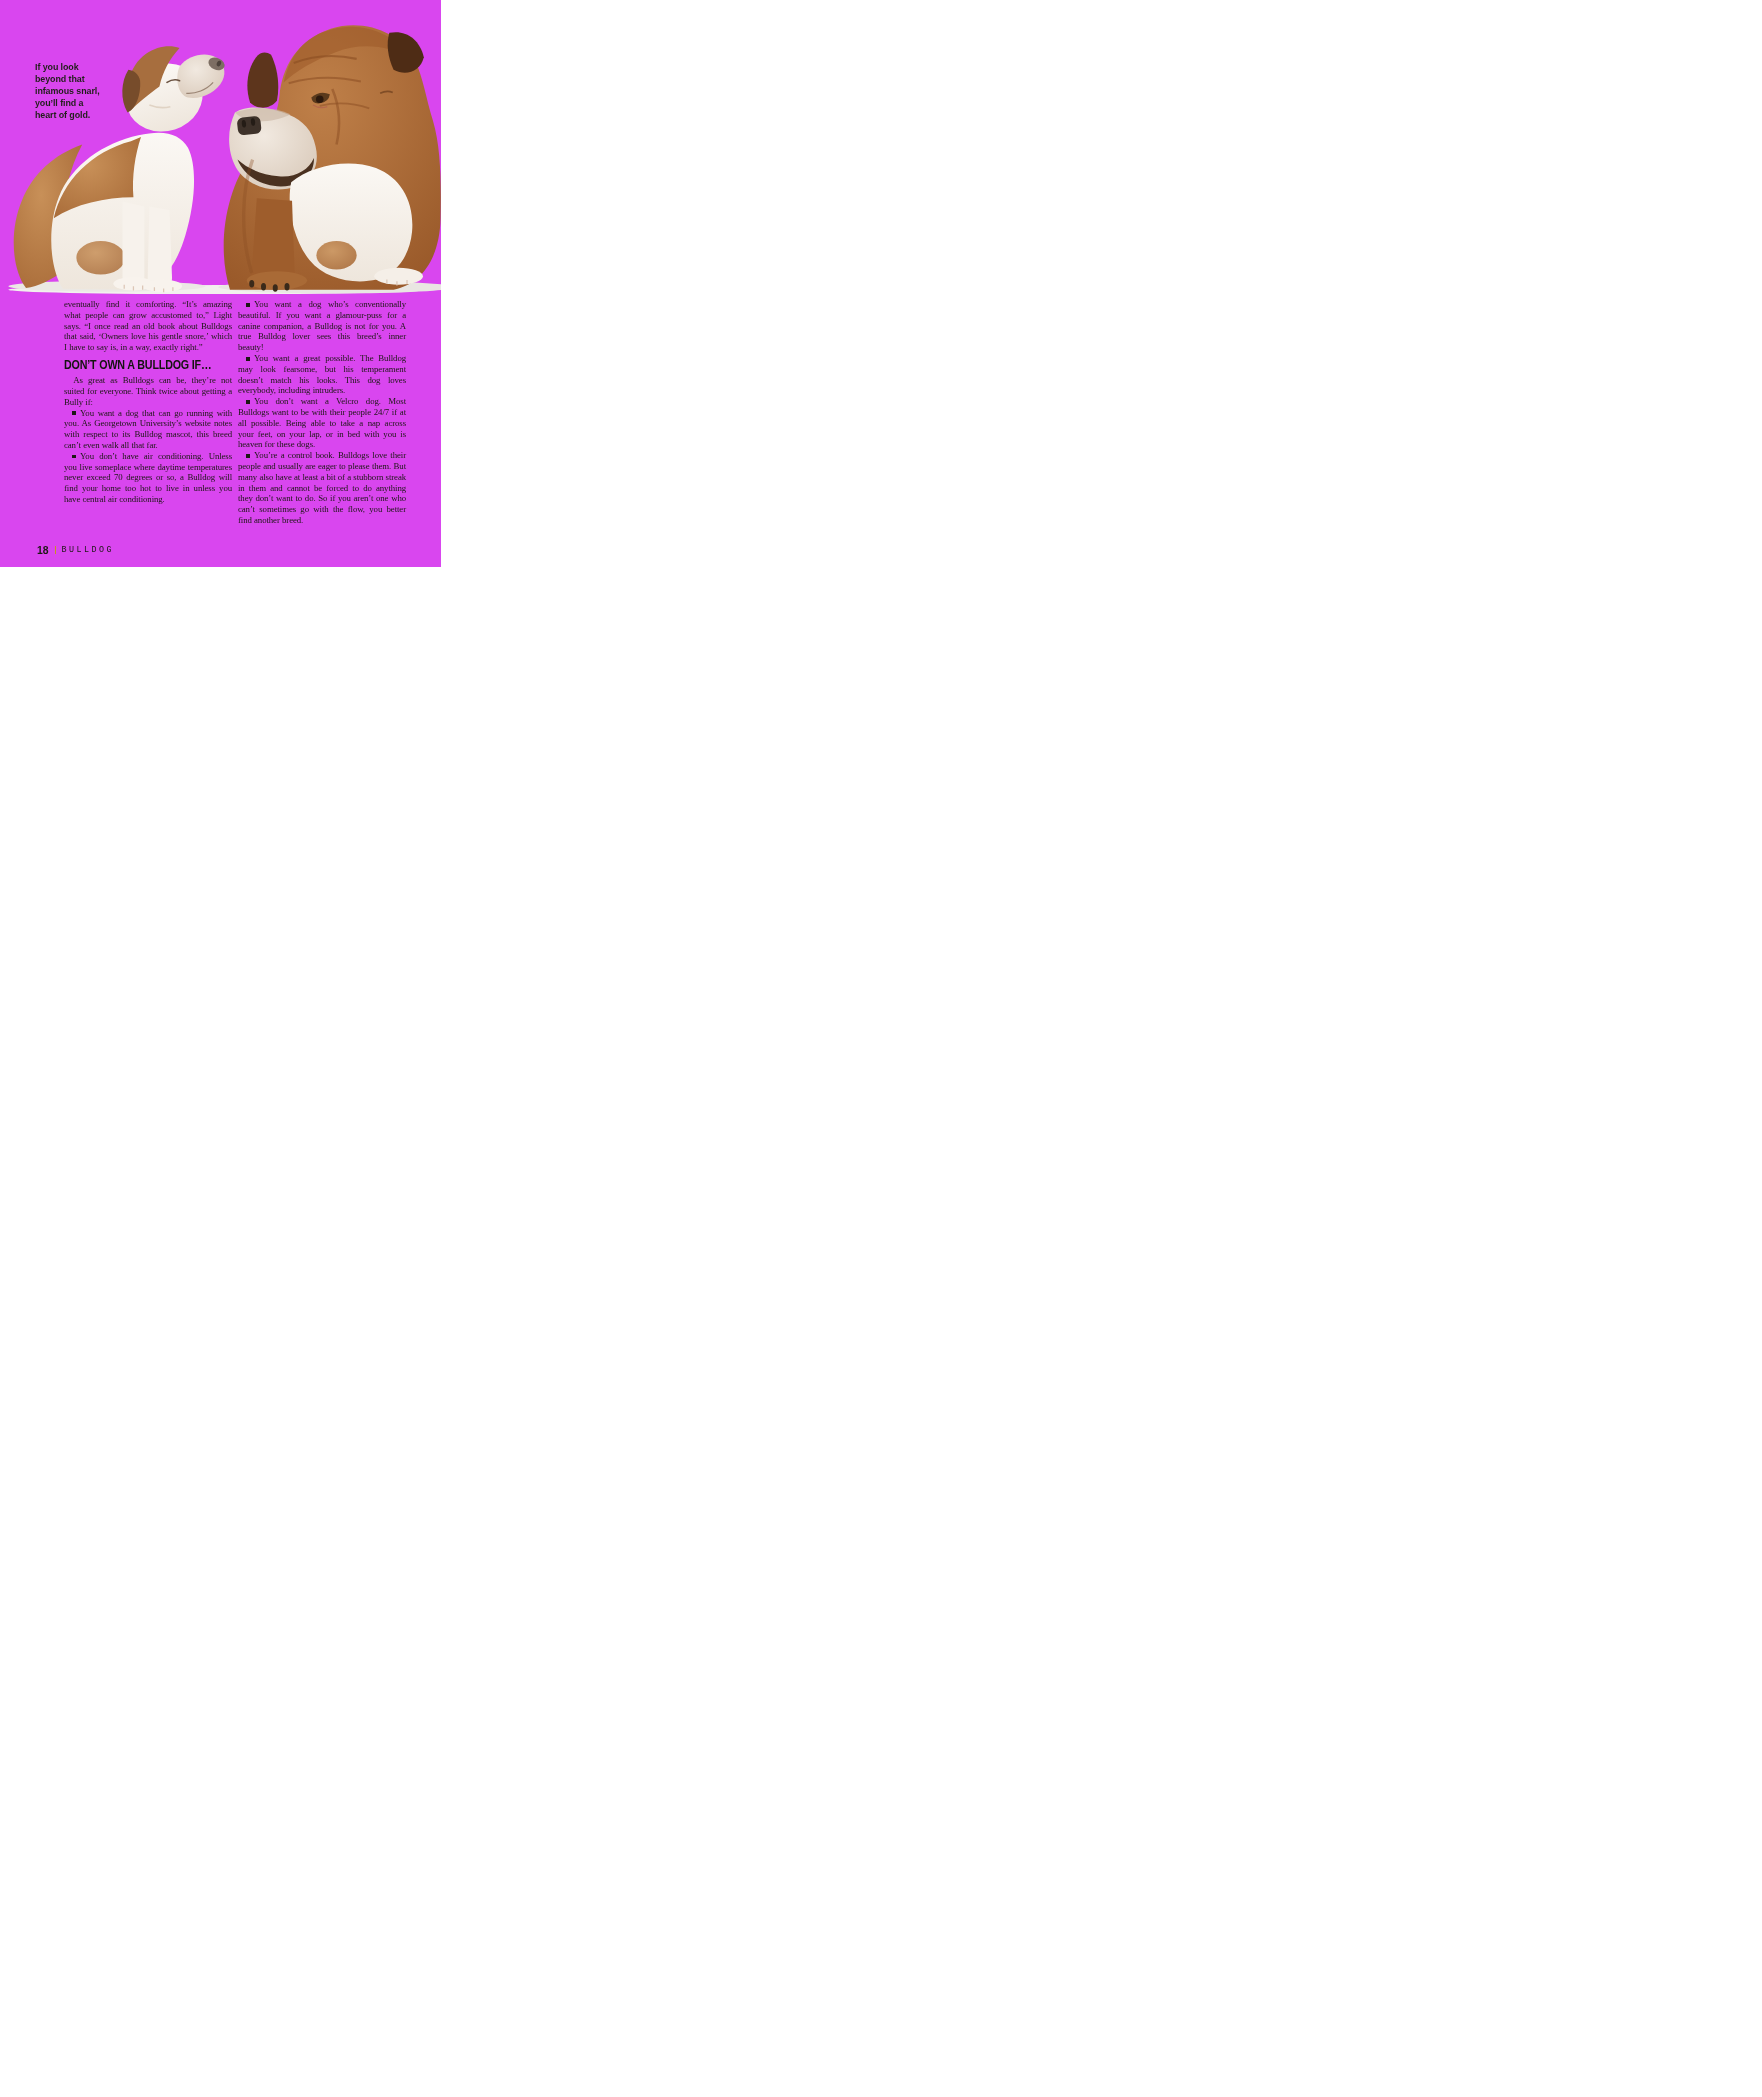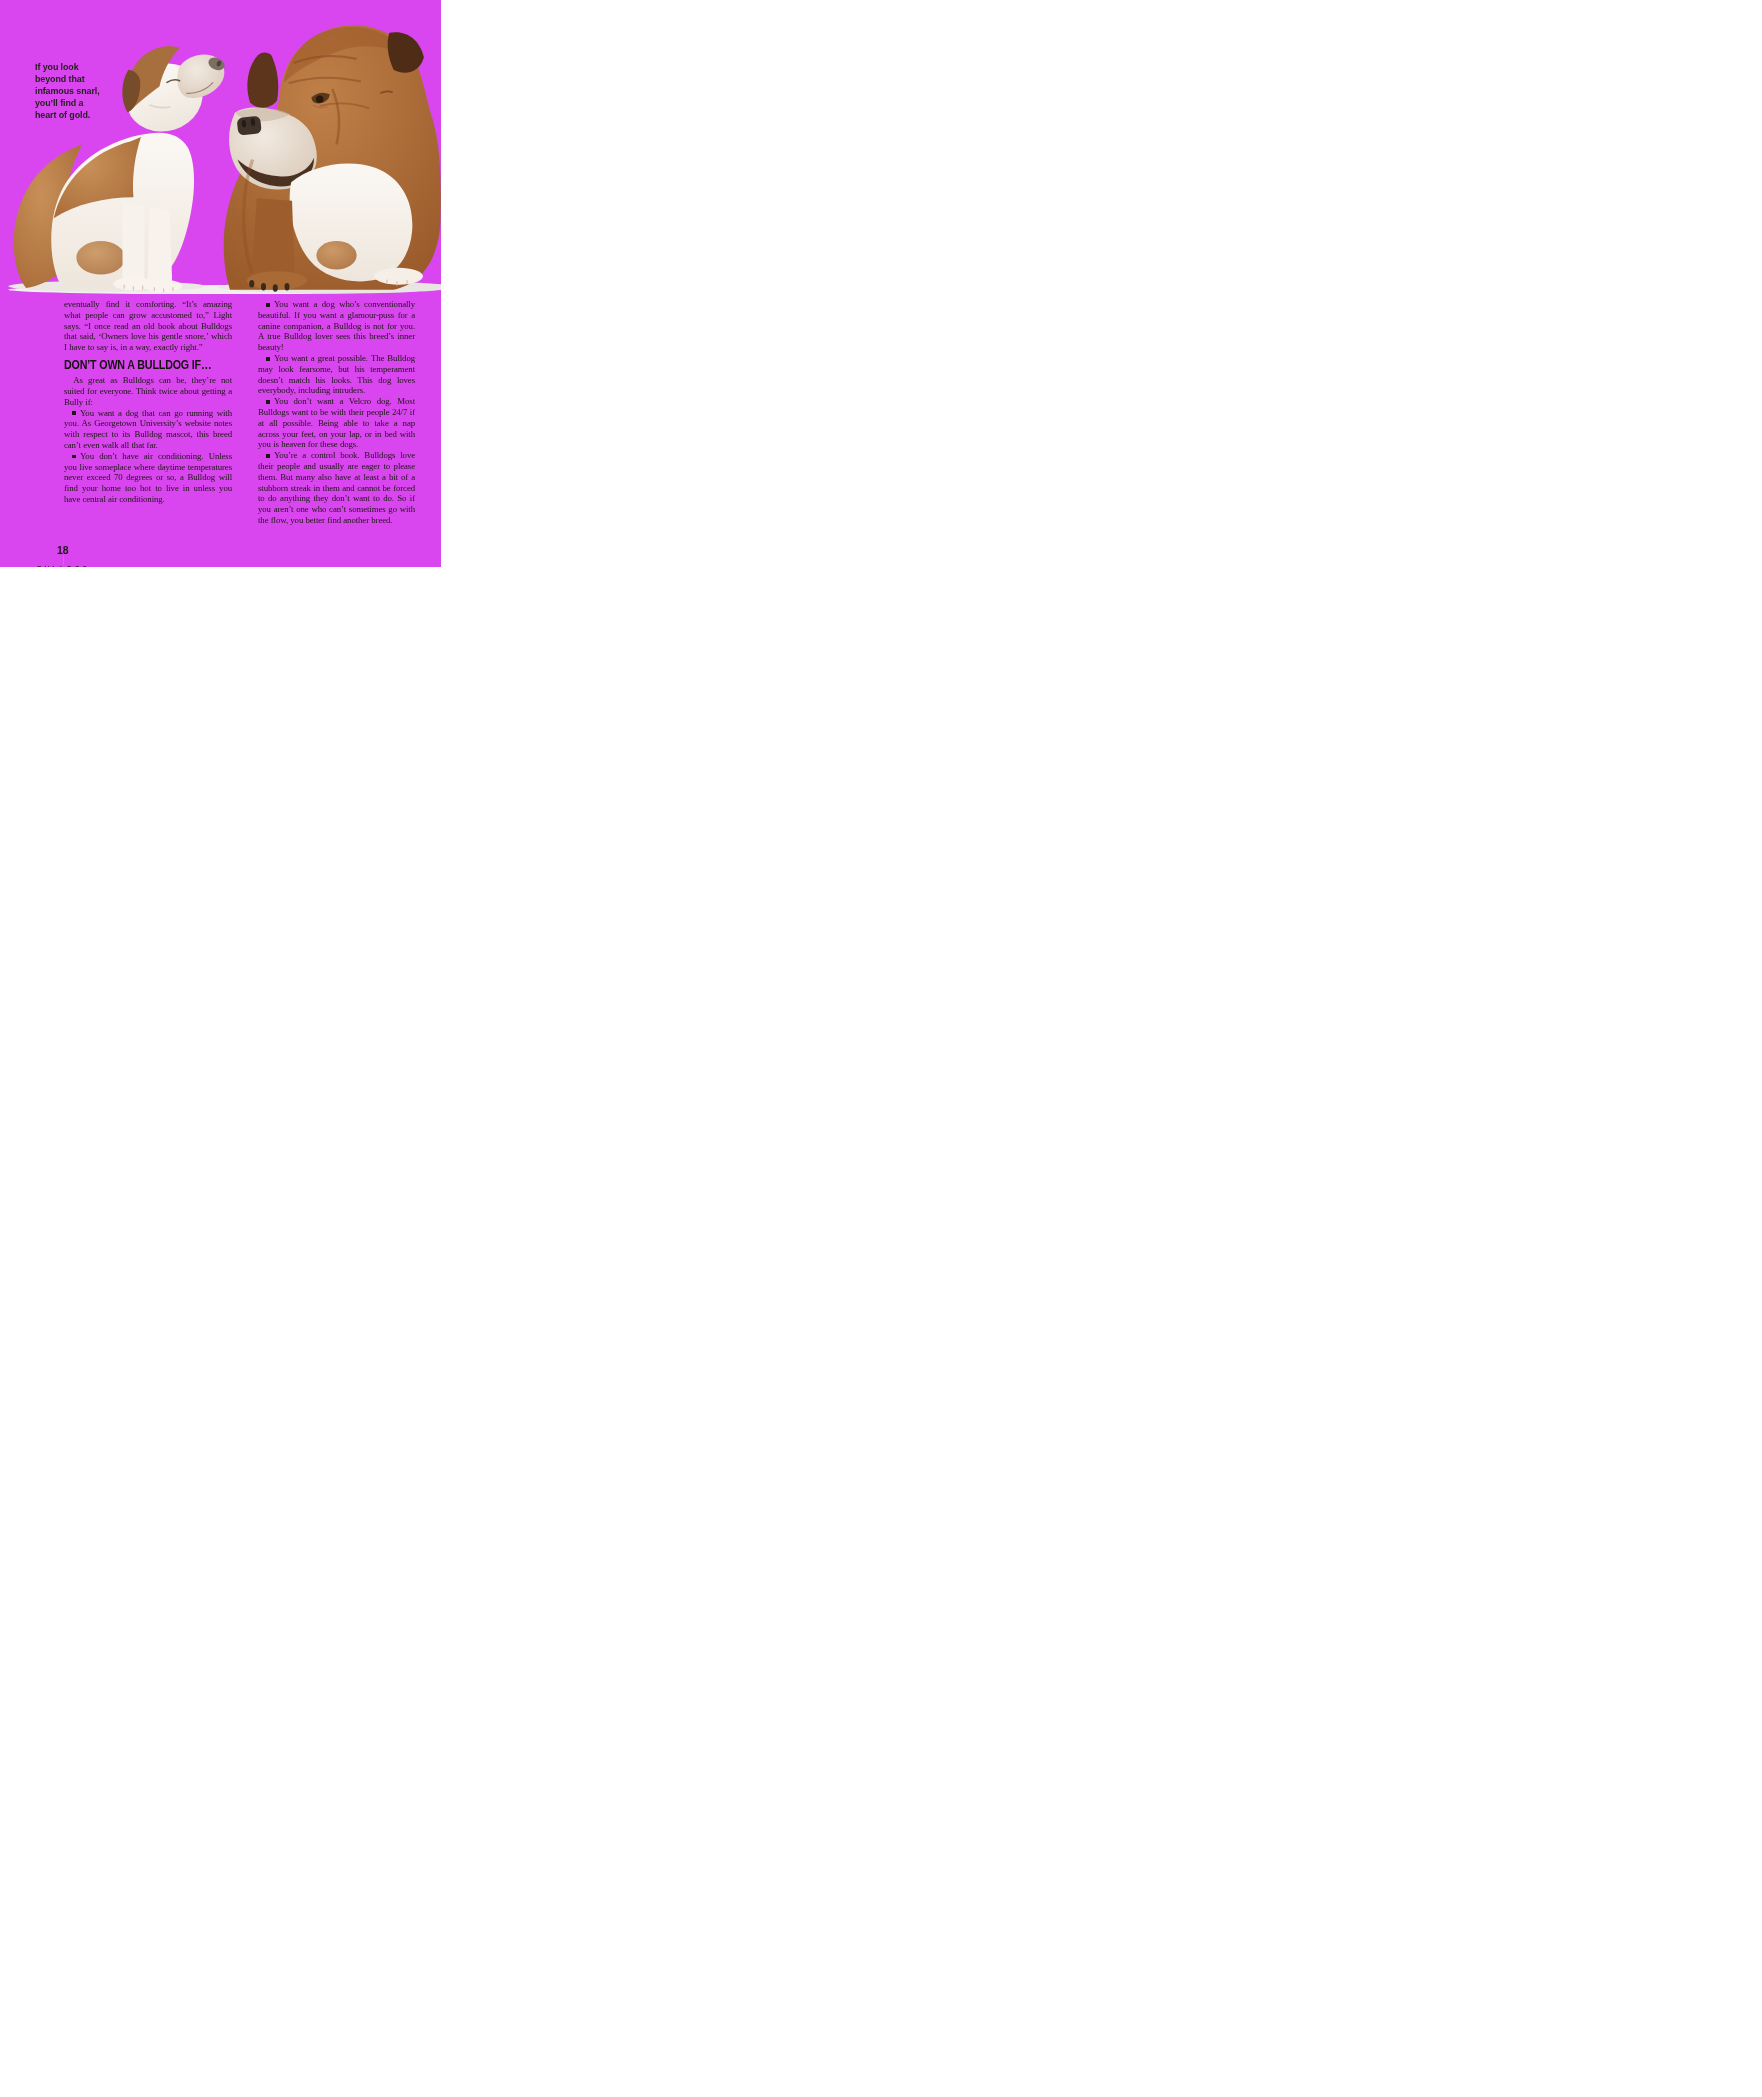--- a/index.html
+++ b/index.html
@@ -12,42 +12,42 @@
   .caption {
     position:absolute; left:35px; top:61px; width:80px;
     font-family:"Liberation Sans", sans-serif; font-weight:bold;
     font-size:9.6px; line-height:12px; letter-spacing:-0.1px;
     color:#221e1b; white-space:pre-line;
     transform:scaleX(0.93); transform-origin:left top;
   }
   
   .columns {
     position:absolute; left:64px; top:299px; width:351px; height:243px;
-    display:flex; gap:26px;
+    display:flex; gap:6px;
   }
   .col { width:168px; }
   .col p {
     margin:0; font-size:8.8px; line-height:10.8px;
     text-align:justify; letter-spacing:-0.1px; word-spacing:0.2px;
   }
   .col p.indent { text-indent:9.2px; }
   .col p.bullet { text-indent:8.4px; }
   .col p b { font-weight:normal; }
   .sq {
     display:inline-block; width:3.8px; height:3.8px; background:#1c1814;
     margin-right:3.8px; vertical-align:0.4px;
   }
   h2.col-heading {
     margin:6.3px 0 2.9px 0; font-family:"Liberation Sans", sans-serif;
     font-weight:bold; font-size:12.6px; line-height:13px; color:#151210;
     letter-spacing:-0.2px; transform:scaleX(0.85); transform-origin:left center;
     white-space:nowrap;
   }
   
-  .footer { position:absolute; left:37px; top:544px; display:flex; align-items:center;flex-direction:column; }
+  .footer { position:absolute; left:37px; top:544px; display:flex; align-items:center; }
   .page-num {
     font-family:"Liberation Sans", sans-serif; font-weight:bold; font-size:11.3px;
     color:#1c1814; transform:scaleX(0.92); transform-origin:left center;
   }
   .footer-divider { width:1.3px; height:8.8px; background:var(--gold,#C8941E); margin:0 5px 0 5.5px; }
   .book-title {
     font-family:"Liberation Mono", monospace; font-weight:normal; font-size:8.4px;
     letter-spacing:2.5px; color:#1c1814; padding-top:0.4px;
   }
 </style>

